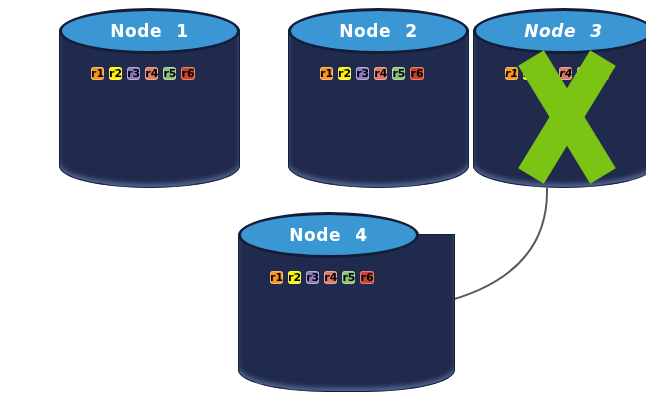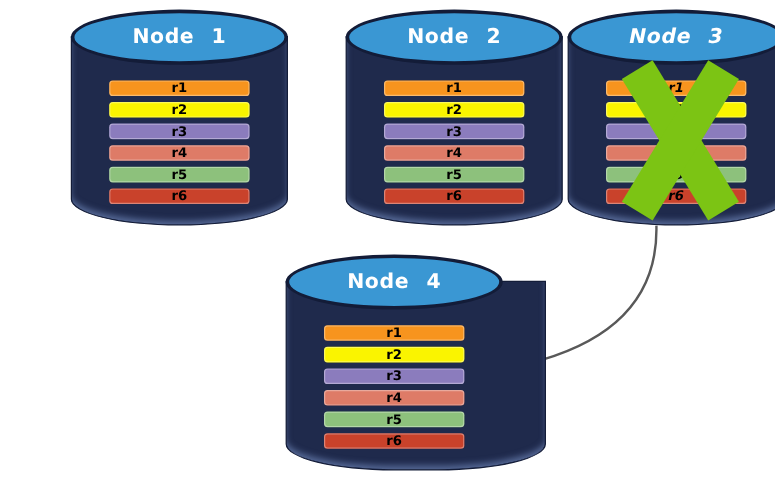--- a/index.html
+++ b/index.html
@@ -71,21 +71,21 @@
     letter-spacing: 0.5px;
     word-spacing: 8px;
     white-space: nowrap;
   }
   .row-stack {
     position: absolute;
     left: 32px;
     top: 59px;
     width: 117px;
     display: flex;
-    flex-direction: column;
+    flex-direction: row;
     gap: 5px;
     z-index: 4;
   }
   .row-bar {
     height: 13px;
     border-radius: 3px;
     box-shadow: inset 0 0 0 1px rgba(255,255,255,0.35);
     color: var(--row-label, #000);
     font-size: 11px;
     font-weight: bold;

